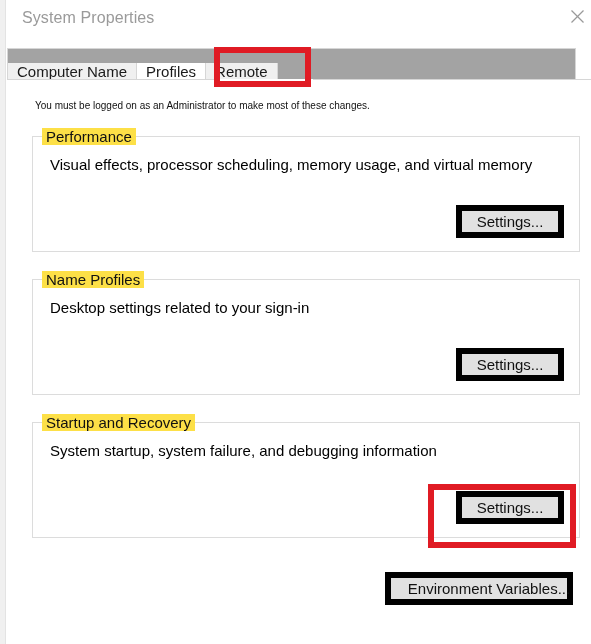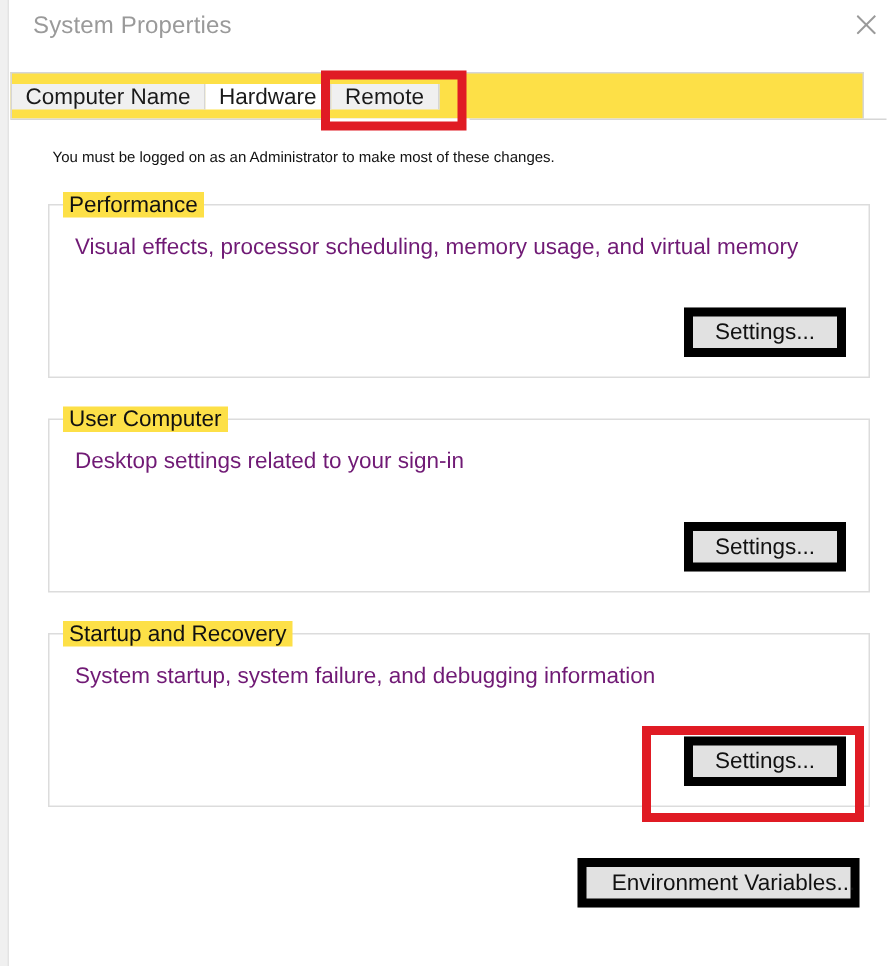--- a/index.html
+++ b/index.html
@@ -68,26 +68,26 @@
   }
   .close-btn svg { display:block; }
 
   
   .tabstrip {
     position: absolute;
     left: 7px;
     top: 48px;
     width: 569px;
     height: 32px;
-    background: #fde047;
+    background: #a3a3a3;
     border: 1px solid #d6d6d6;
     border-bottom: none;
     box-sizing: border-box;
     display: flex;
-    align-items: center;
+    align-items: flex-end;
   }
   .tab {
     position: relative;
     display: flex;
     align-items: center;
     padding: 0 9px;
     font-size: 15px;
     color: #1a1a1a;
     background: #f0f0f0;
     border-right: 1px solid #d6d6d6;
@@ -150,21 +150,21 @@
     padding: 0 4px;
     font-size: 15px;
     color: #111111;
     white-space: nowrap;
   }
   .gb-desc {
     position: absolute;
     left: 17px;
     top: 19px;
     font-size: 15px;
-    color: #701a75;
+    color: #000000;
     white-space: nowrap;
   }
 
   #gb-performance { top: 56px;  height: 116px; }
   #gb-userprofiles { top: 199px; height: 116px; }
   #gb-startup     { top: 342px; height: 116px; }
 
   
   .btn {
     position: absolute;
@@ -230,40 +230,40 @@
         <line x1="12.5" y1="0.5" x2="0.5" y2="12.5" stroke="#9a9a9a" stroke-width="1.3"></line>
       </svg>
     </div>
   </div>
 
   <div class="tabstrip">
     <div class="tab">
       <span>Computer Name</span>
     </div>
     <div class="tab selected">
-      <span>Hardware</span>
+      <span>Profiles</span>
     </div>
     <div class="tab">
       <span>Remote</span>
     </div>
     <div class="tab-filler"></div>
   </div>
 
   <div class="content">
 
     <div class="intro">You must be logged on as an Administrator to make most of these changes.</div>
 
     <div class="groupbox" id="gb-performance">
       <div class="gb-legend">Performance</div>
       <div class="gb-desc">Visual effects, processor scheduling, memory usage, and virtual memory</div>
       <button class="btn gb-settings-btn">Settings...</button>
     </div>
 
     <div class="groupbox" id="gb-userprofiles">
-      <div class="gb-legend">User Computer</div>
+      <div class="gb-legend">Name Profiles</div>
       <div class="gb-desc">Desktop settings related to your sign-in</div>
       <button class="btn gb-settings-btn">Settings...</button>
     </div>
 
     <div class="groupbox" id="gb-startup">
       <div class="gb-legend">Startup and Recovery</div>
       <div class="gb-desc">System startup, system failure, and debugging information</div>
       <button class="btn gb-settings-btn">Settings...</button>
     </div>
 

